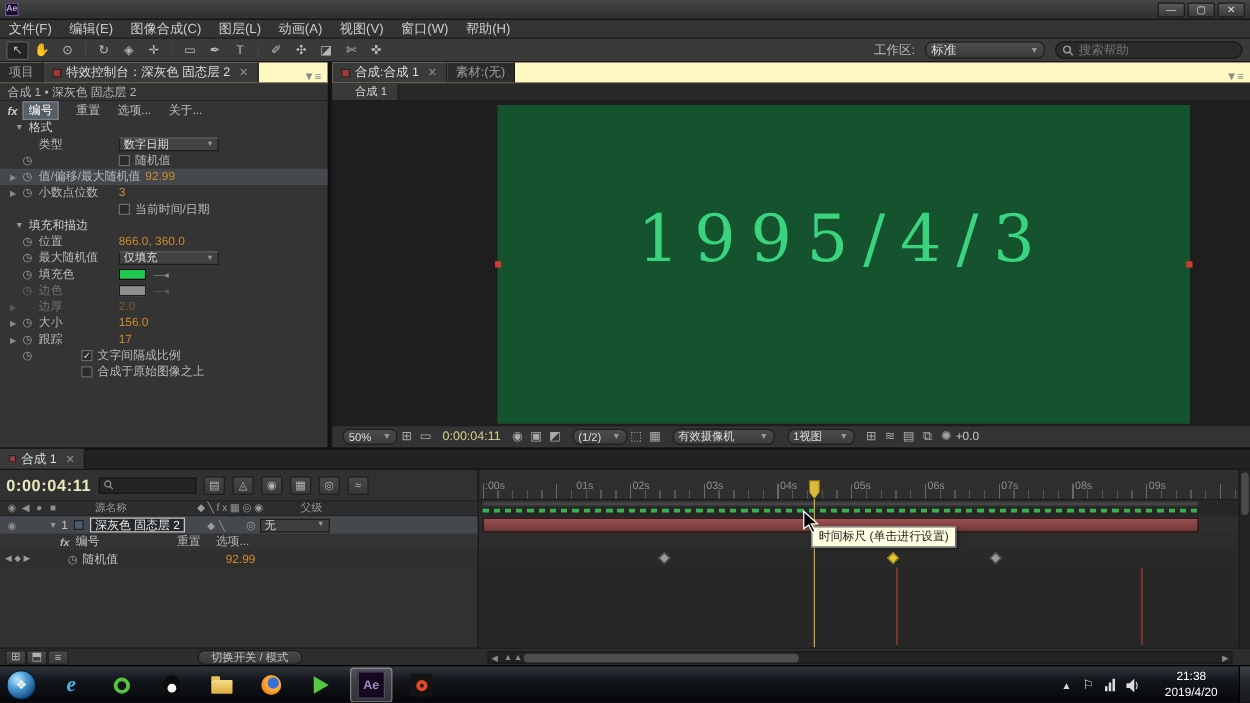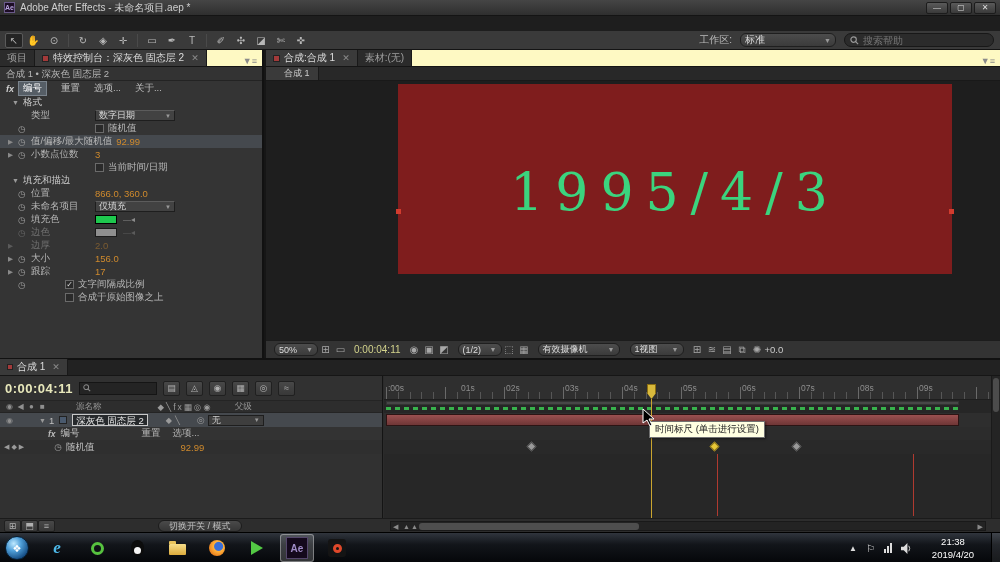--- a/index.html
+++ b/index.html
@@ -54,21 +54,21 @@
   .pval{color:#cf8a2d}
   .cb{width:9px;height:9px;background:#2a2a2a;border:1px solid #6a6a6a;font-size:8px;line-height:8px;color:#ddd;text-align:center;margin-right:4px}
   .swatch{width:22px;height:9px;border:1px solid #000;margin-right:6px}
   .swap{color:#8a8a8a;font-size:8px}
 
   
   #comp-panel{position:absolute;left:266px;top:0;width:734px;height:308px;background:#2a2a2a}
   #comp-mini{height:14px;background:#282828;border-bottom:1px solid #191919;display:flex;align-items:flex-end}
   #comp-mini .mtab{height:13px;background:#3a3a3a;padding:0 8px;font-size:9px;color:#cfcfcf;display:flex;align-items:center;gap:4px;border-right:1px solid #1a1a1a}
   #viewer{position:absolute;left:0;top:31px;right:0;bottom:18px;background:#1e1e1e}
-  #compcanvas{position:absolute;left:132px;top:3px;width:554px;height:190px;background:#7f1d1d}
+  #compcanvas{position:absolute;left:132px;top:3px;width:554px;height:255px;background:#14532d}
   #canvas-text{position:absolute;left:0;top:78px;width:100%;text-align:center;font-family:"DejaVu Serif","Liberation Serif",serif;font-size:52px;letter-spacing:12px;color:#3bd47e}
   .handle{position:absolute;width:5px;height:5px;background:#d23c2e}
   #comp-status{position:absolute;left:0;bottom:0;right:0;height:18px;background:#333;border-top:1px solid #1c1c1c;display:flex;align-items:center;padding-left:8px;font-size:9.5px;color:#ccc}
   .sicon{width:15px;text-align:center;color:#a8a8a8;font-size:10px}
   #comp-status .tc{color:#d3d38c;margin:0 6px;font-size:10px}
   #comp-status .dropdown{height:13px;font-size:9px}
 
   
   #timeline{position:absolute;left:0;top:358px;width:1000px;height:174px;background:#2b2b2b;border-top:2px solid #111}
   #tl-tabbar{height:16px;background:#222;display:flex;align-items:flex-end;border-bottom:1px solid #161616}
@@ -136,28 +136,37 @@
   #clock{position:absolute;right:14px;top:2px;width:66px;text-align:center;color:#fff;font-size:9.5px;line-height:13px}
   #show-desktop{position:absolute;right:0;top:0;width:9px;height:30px;background:rgba(255,255,255,.08);border-left:1px solid #000}
 </style>
 </head>
 <body>
 
 <div id="screen">
 
   <div id="titlebar">
     <div class="appicon">Ae</div>
-    <div class="title">Adobe After Effects - 未命名项目.aep *</div>
     <div class="winbtns">
       <div class="winbtn">—</div>
       <div class="winbtn">▢</div>
       <div class="winbtn">✕</div>
     </div>
   </div>
 
+  <div id="menubar">
+    <span>文件(F)</span>
+    <span>编辑(E)</span>
+    <span>图像合成(C)</span>
+    <span>图层(L)</span>
+    <span>动画(A)</span>
+    <span>视图(V)</span>
+    <span>窗口(W)</span>
+    <span>帮助(H)</span>
+  </div>
 
   <div id="toolbar">
     <div class="tool active">↖</div>
     <div class="tool">✋</div>
     <div class="tool">⊙</div>
     <div class="tsep"></div>
     <div class="tool">↻</div>
     <div class="tool">◈</div>
     <div class="tool">✛</div>
     <div class="tsep"></div>
@@ -262,21 +271,21 @@
       <div class="prow">
         <span class="exp"></span>
           <span class="sw">◷</span>
         <span class="plbl">位置</span>
         <span class="pval">866.0, 360.0</span>
       </div>
 
       <div class="prow">
         <span class="exp"></span>
           <span class="sw">◷</span>
-        <span class="plbl">未命名项目</span>
+        <span class="plbl">最大随机值</span>
         <div class="pdd">
             <span>仅填充</span>
             <span class="car">▼</span>
           </div>
       </div>
 
       <div class="prow">
         <span class="exp"></span>
           <span class="sw">◷</span>
         <span class="plbl">填充色</span>
@@ -415,21 +424,21 @@
         <div class="tbtn">◎</div>
         <div class="tbtn">≈</div>
       </div>
       <div id="tl-cols">
         <span class="colicon">◉</span>
         <span class="colicon">◀</span>
         <span class="colicon">●</span>
         <span class="colicon">■</span>
         <span style="margin-left:28px">源名称</span>
         <span style="margin-left:56px;letter-spacing:2px">◆╲fx▦◎◉</span>
-        <span style="margin-left:22px">父级</span>
+        <span style="margin-left:28px">父级</span>
       </div>
       <div class="tl-row" id="tl-layer">
         <span class="colicon">◉</span>
         <span class="colicon" style="width:24px"></span>
         <span style="font-size:7px;color:#999;margin-right:3px">▼</span>
         <span>1</span>
         <span style="width:8px;height:8px;background:#4a5a6e;border:1px solid #222;margin:0 5px"></span>
         <span id="layer-name-box">深灰色 固态层 2</span>
         <span style="margin-left:18px;letter-spacing:3px;color:#9a9a9a;font-size:8px">◆╲</span>
         <span style="margin-left:14px;color:#9a9a9a;font-size:9px">◎</span>

